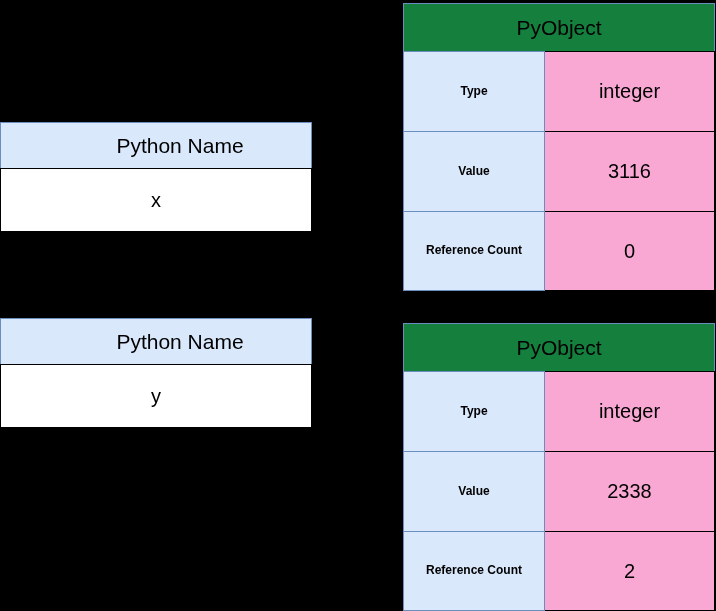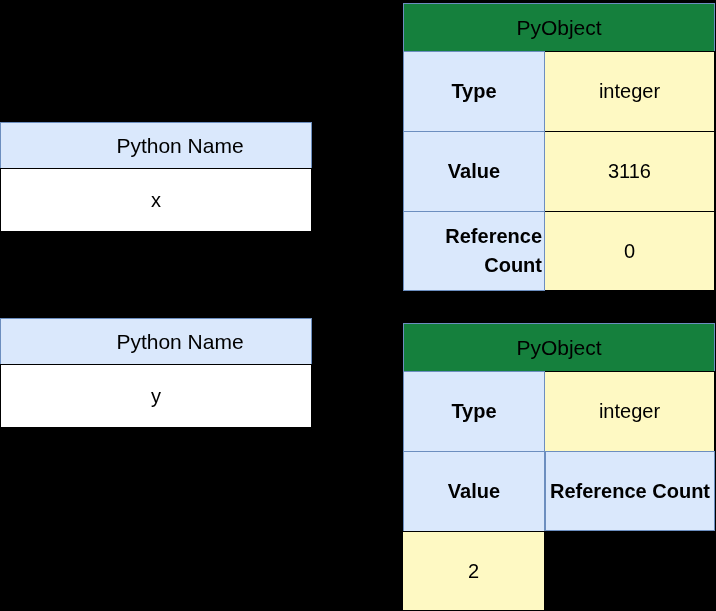--- a/index.html
+++ b/index.html
@@ -69,29 +69,29 @@
     font-size: 21px;
   }
   .pt-label {
     box-sizing: border-box;
     background: #dae8fc;
     border: 1.5px solid #6c8ebf;
     border-bottom: none;
     display: flex;
     align-items: center;
     justify-content: center;
-    text-align: right;
-    font-size: 20px;
+    text-align: center;
+    font-size: 12px;
     font-weight: bold;
     line-height: 1.45;
     padding: 0 2px;
   }
   .pt-value {
     box-sizing: border-box;
-    background: #fef9c3;
+    background: #f9a8d4;
     border-top: 1.5px solid #000000;
     border-right: 1.5px solid #000000;
     border-bottom: none;
     border-left: none;
     display: flex;
     align-items: center;
     justify-content: center;
     font-size: 20px;
   }
   .pt-label.last { border-bottom: 1.5px solid #6c8ebf; }
@@ -131,18 +131,19 @@
     <div class="pt-value last">0</div>
   </div>
 
   <div class="py-table" id="py-table-2">
     <div class="pt-header">PyObject</div>
 
     <div class="pt-label">Type</div>
     <div class="pt-value">integer</div>
 
     <div class="pt-label">Value</div>
+    <div class="pt-value">2338</div>
 
     <div class="pt-label last">Reference Count</div>
     <div class="pt-value last">2</div>
   </div>
 
 </div>
 
 </body></html>

